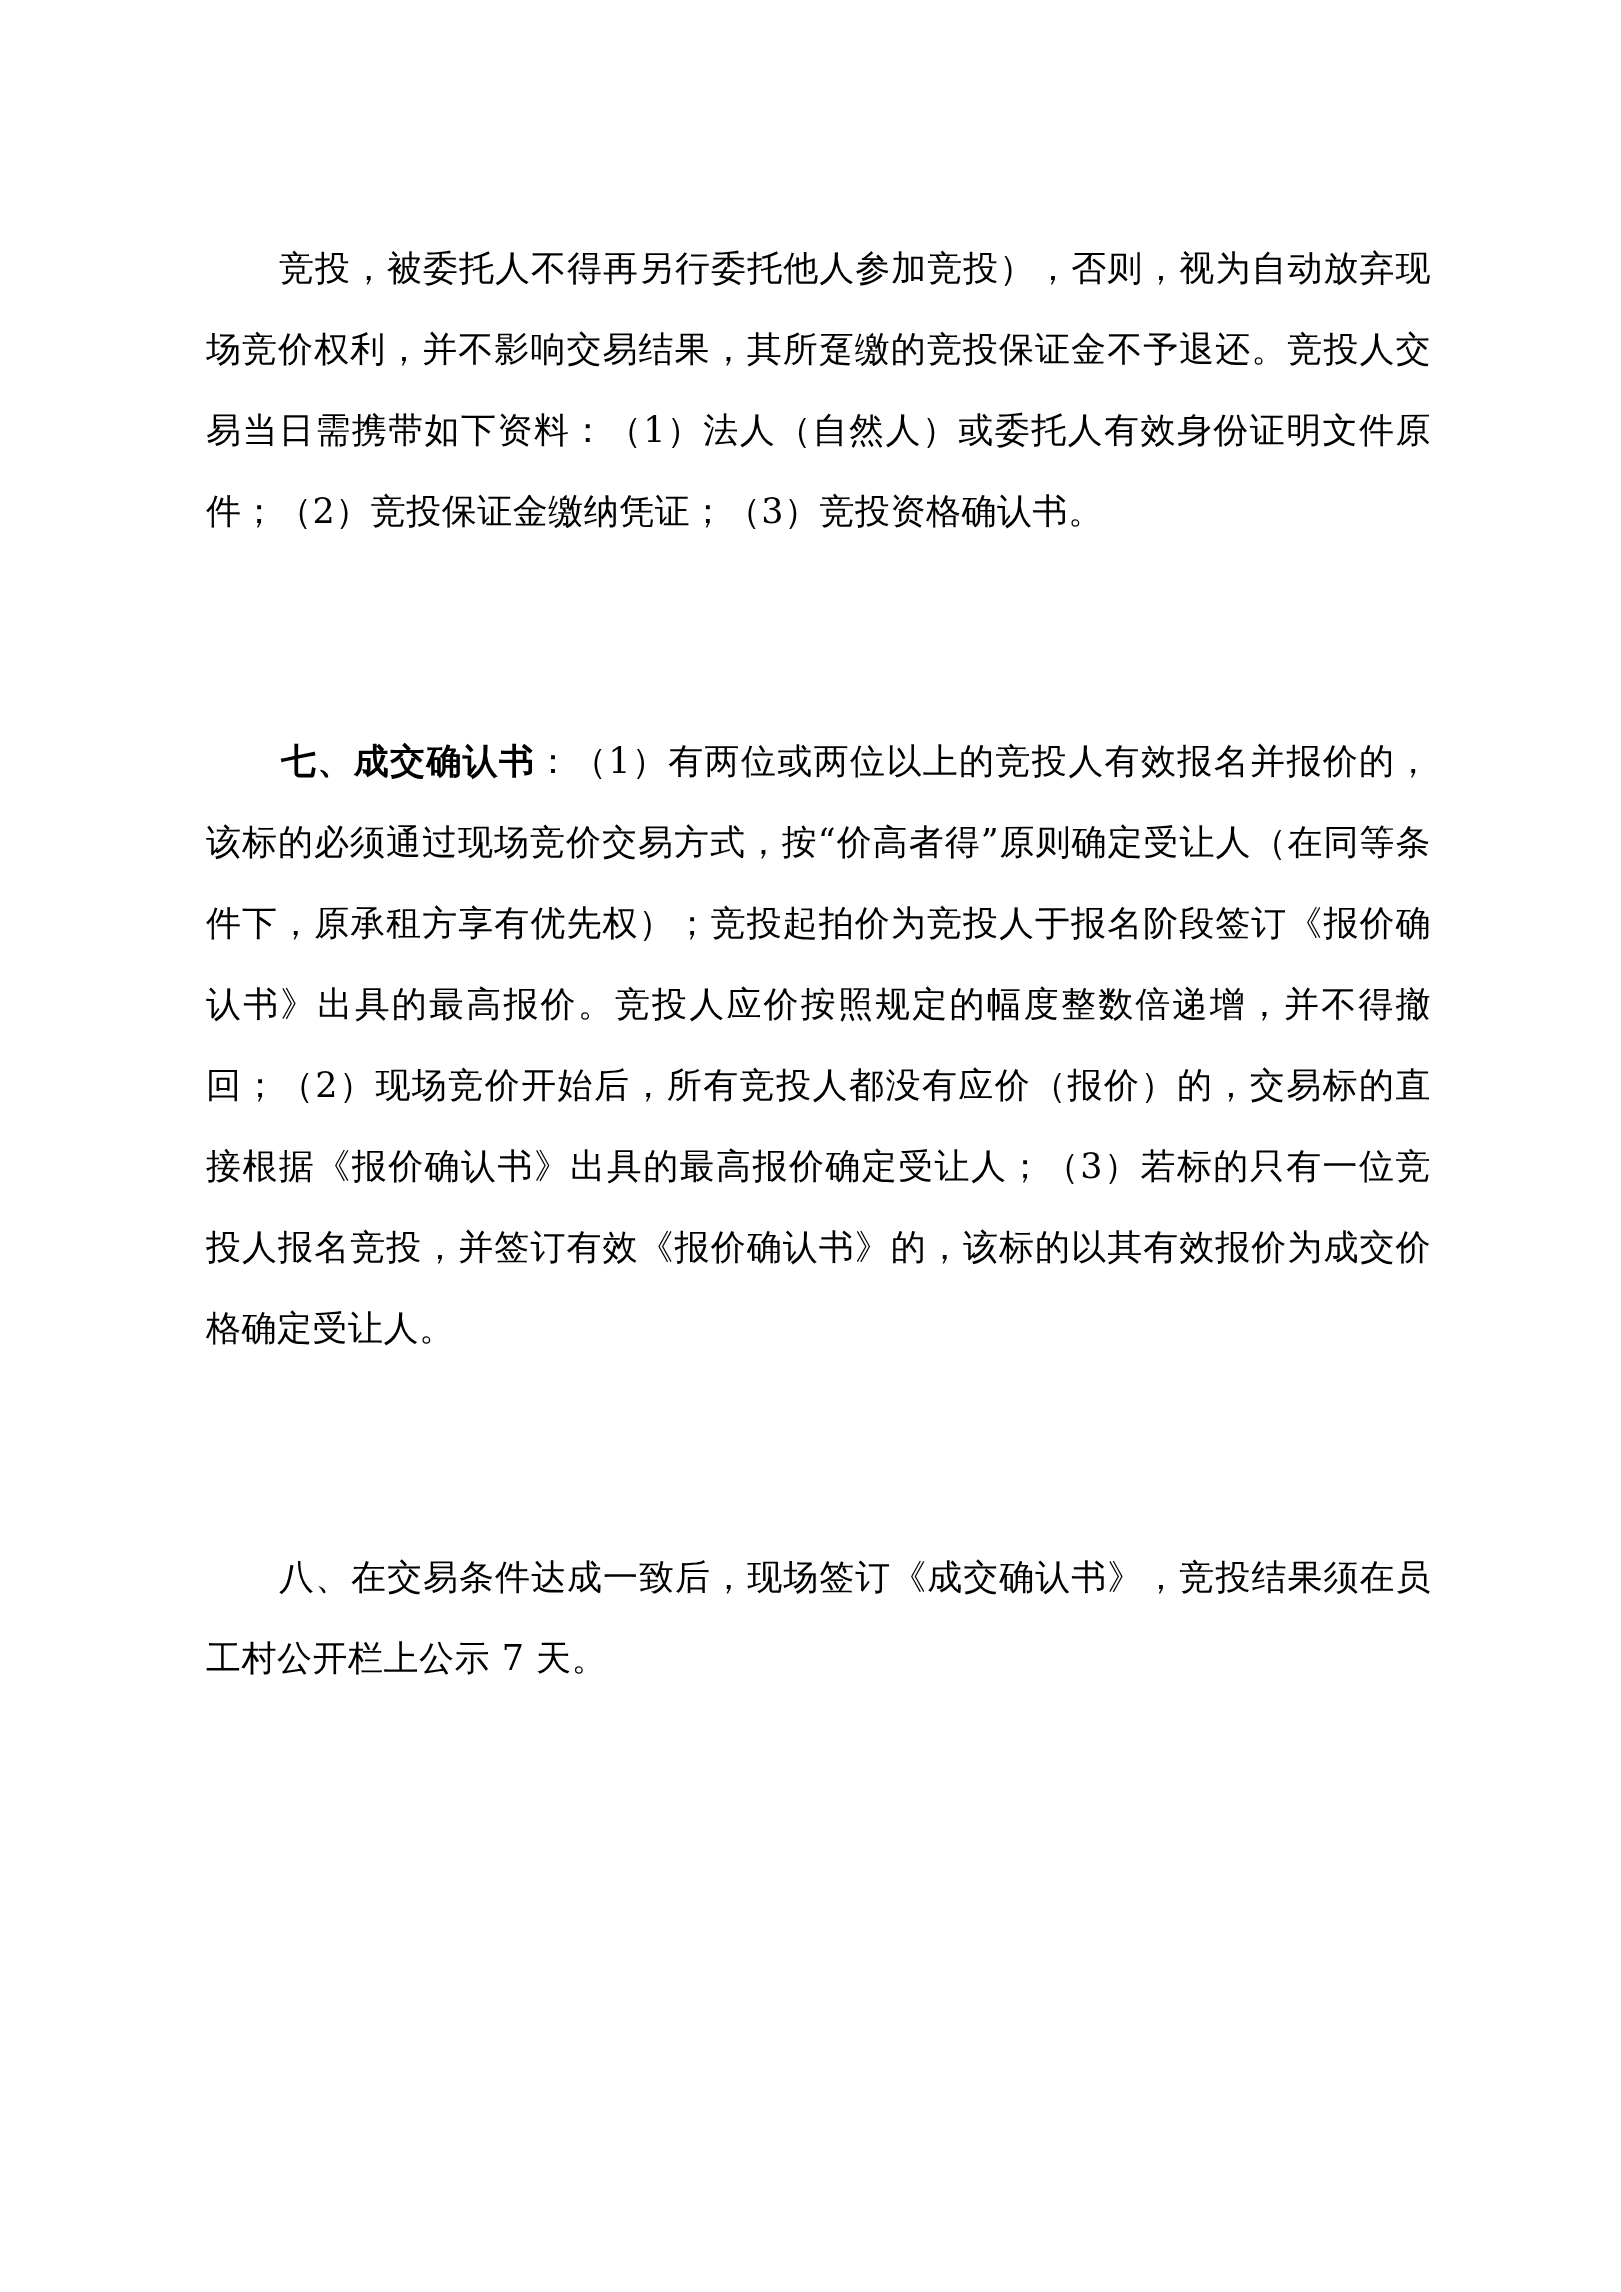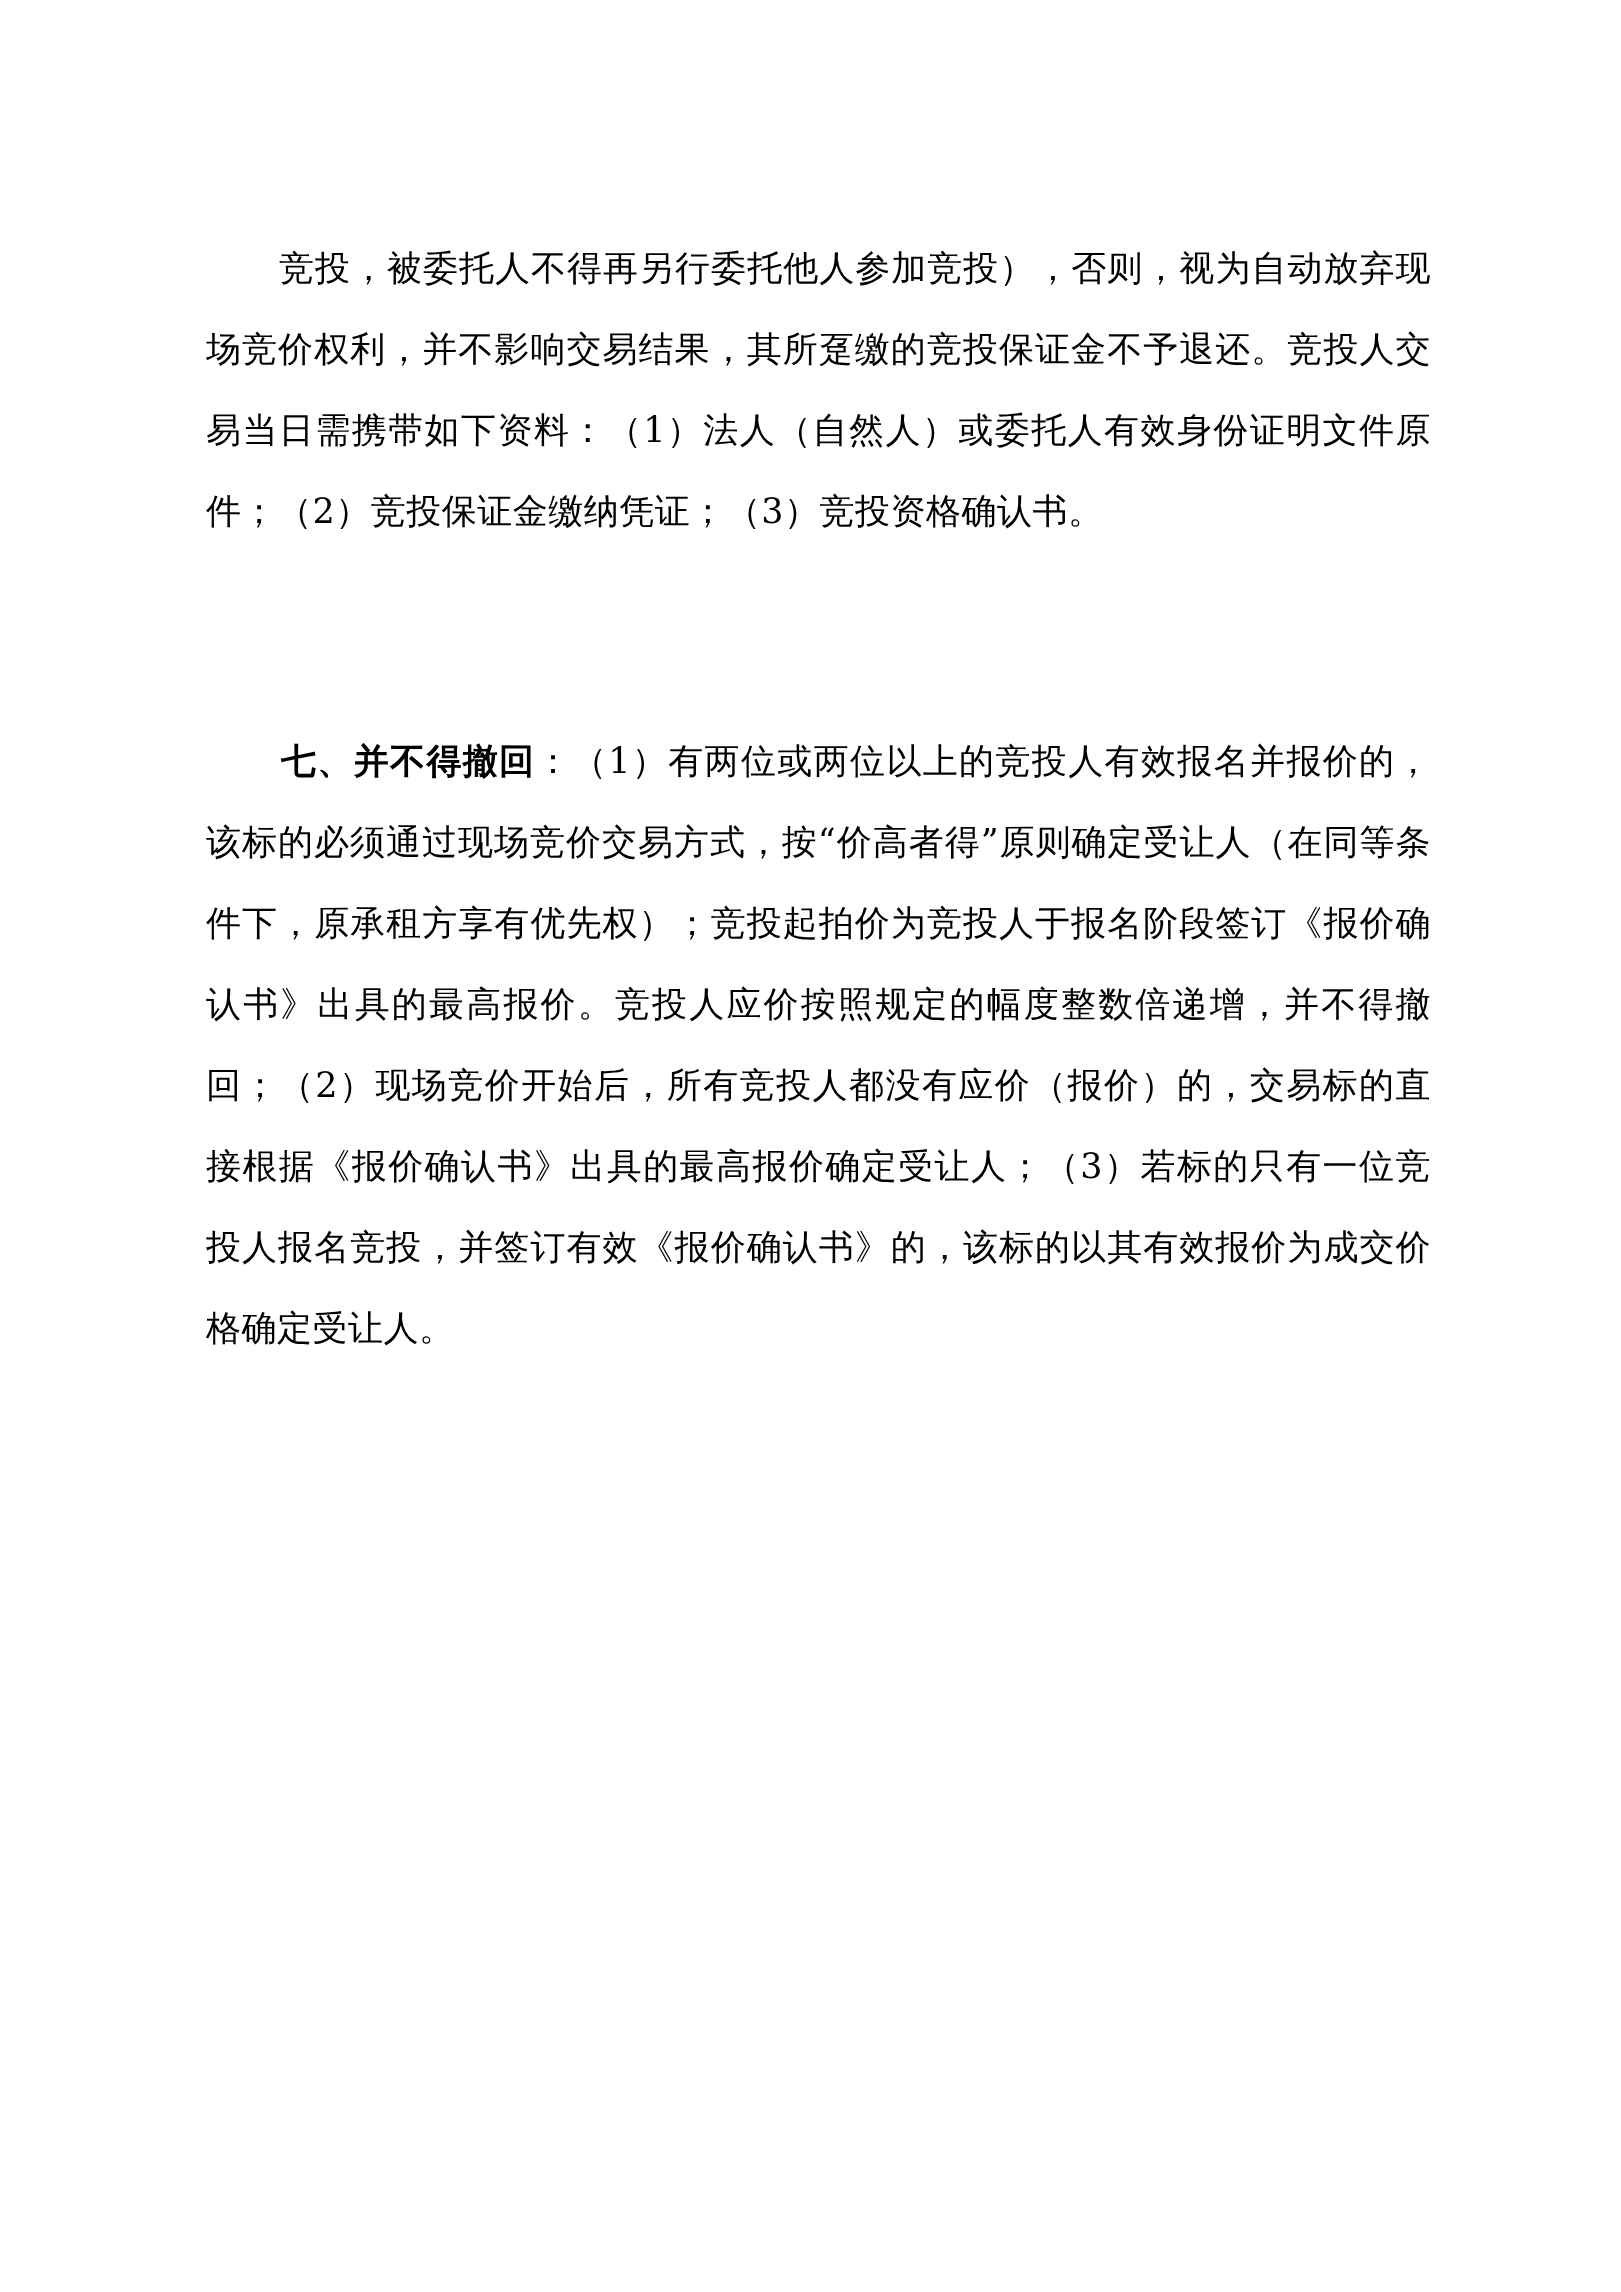--- a/index.html
+++ b/index.html
@@ -47,23 +47,26 @@
 <body>
 
 <div class="page">
   <div class="doc-body">
 
     <p class="para">
       <span>竞投，被委托人不得再另行委托他人参加竞投），否则，视为自动放弃现场竞价权利，并不影响交易结果，其所趸缴的竞投保证金不予退还。竞投人交易当日需携带如下资料：（1）法人（自然人）或委托人有效身份证明文件原件；（2）竞投保证金缴纳凭证；（3）竞投资格确认书。</span>
     </p>
 
     <p class="para indent">
-      <b>七、并不得撤回</b><span>：（1）有两位或两位以上的竞投人有效报名并报价的，该标的必须通过现场竞价交易方式，按“价高者得”原则确定受让人（在同等条件下，原承租方享有优先权）；竞投起拍价为竞投人于报名阶段签订《报价确认书》出具的最高报价。竞投人应价按照规定的幅度整数倍递增，并不得撤回；（2）现场竞价开始后，所有竞投人都没有应价（报价）的，交易标的直接根据《报价确认书》出具的最高报价确定受让人；（3）若标的只有一位竞投人报名竞投，并签订有效《报价确认书》的，该标的以其有效报价为成交价格确定受让人。</span>
+      <b>七、成交确认书</b><span>：（1）有两位或两位以上的竞投人有效报名并报价的，该标的必须通过现场竞价交易方式，按“价高者得”原则确定受让人（在同等条件下，原承租方享有优先权）；竞投起拍价为竞投人于报名阶段签订《报价确认书》出具的最高报价。竞投人应价按照规定的幅度整数倍递增，并不得撤回；（2）现场竞价开始后，所有竞投人都没有应价（报价）的，交易标的直接根据《报价确认书》出具的最高报价确定受让人；（3）若标的只有一位竞投人报名竞投，并签订有效《报价确认书》的，该标的以其有效报价为成交价格确定受让人。</span>
     </p>
 
+    <p class="para indent">
+      <span>八、在交易条件达成一致后，现场签订《成交确认书》，竞投结果须在员工村公开栏上公示 7 天。</span>
+    </p>
 
 
     <p class="para indent heading">
       
     </p>
 
   </div>
 </div>
 
 

